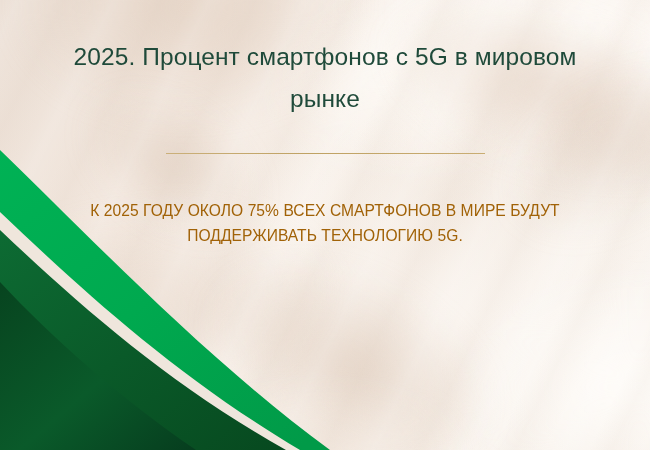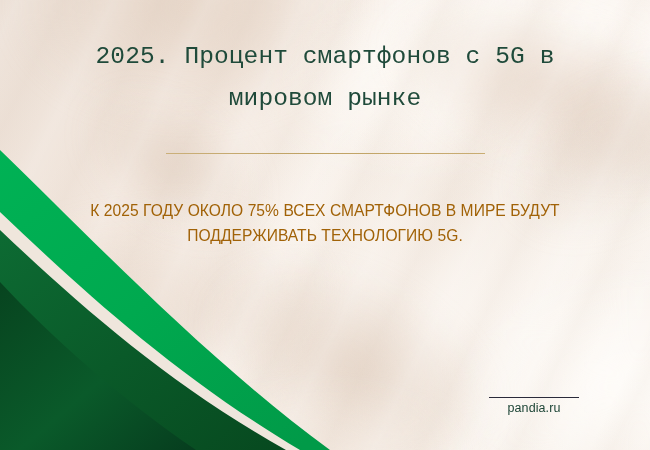--- a/index.html
+++ b/index.html
@@ -87,21 +87,21 @@
     pointer-events: none;
   }
 
   
   .title {
     position: absolute;
     left: 62px;
     top: 36px;
     width: 526px;
     text-align: center;
-    font-family: Liberation Mono, monospace;
+    font-family: Liberation Sans, sans-serif;
     font-size: 24.5px;
     line-height: 42px;
     letter-spacing: .1px;
     color: #1f4a3a;
   }
   .divider {
     position: absolute;
     left: 166px;
     top: 153px;
     width: 319px;
@@ -186,18 +186,14 @@
 
     <path d="M 0 132 C 52 188, 120 248, 196 300 L 0 300 Z" fill="url(#gDeep)"></path>
   </svg>
 
   <div class="title">2025. Процент смартфонов с 5G в мировом рынке</div>
 
   <div class="divider"></div>
 
   <div class="body-text">К 2025 ГОДУ ОКОЛО 75% ВСЕХ СМАРТФОНОВ В МИРЕ БУДУТ ПОДДЕРЖИВАТЬ ТЕХНОЛОГИЮ 5G.</div>
 
-  <div class="footer">
-    <div class="footer-rule"></div>
-    <div class="footer-label">pandia.ru</div>
-  </div>
 
 </div>
 
 </body></html>

